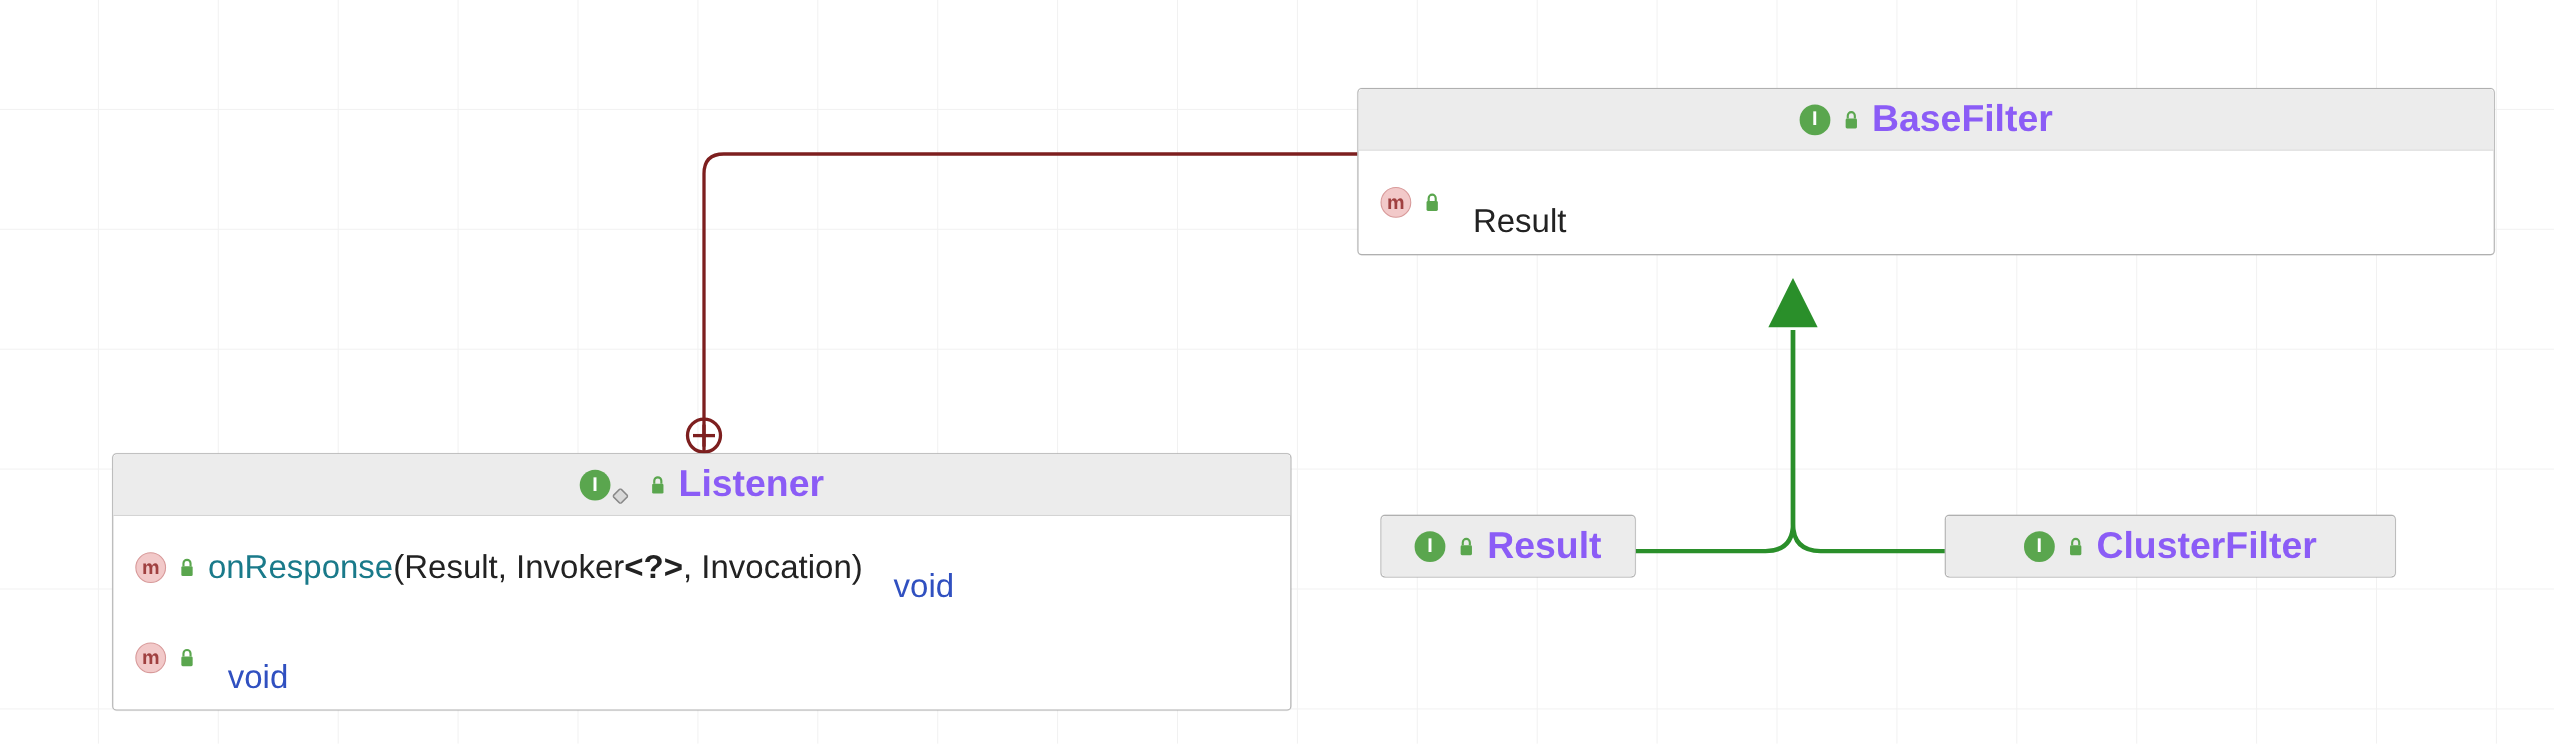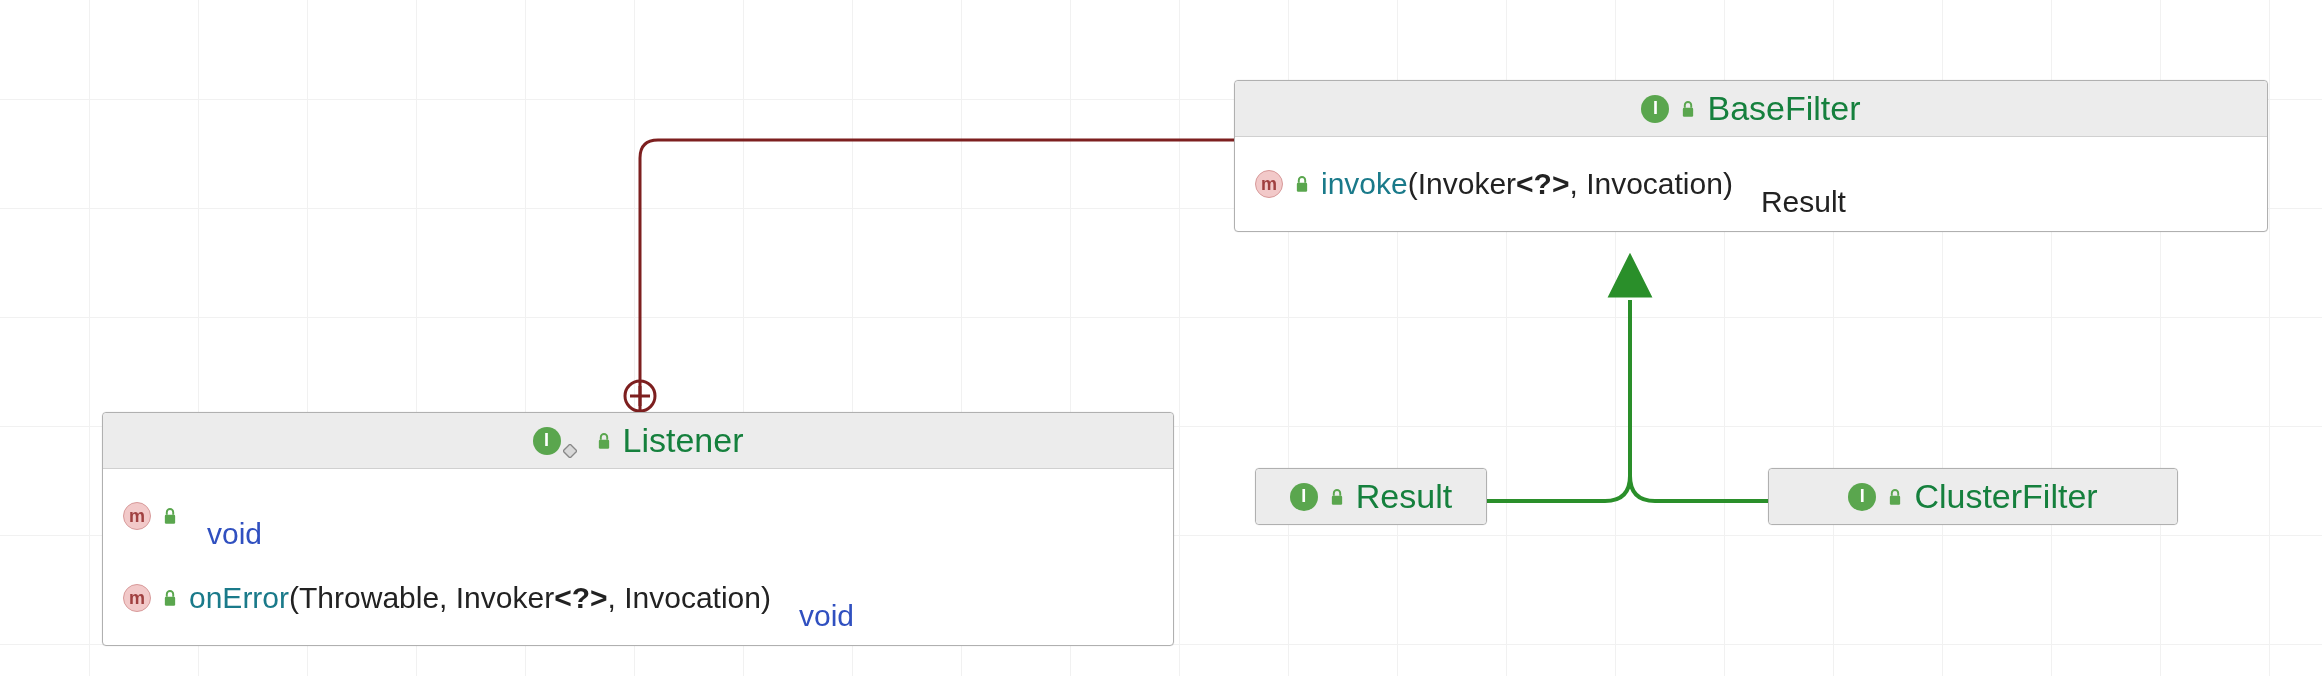--- a/index.html
+++ b/index.html
@@ -44,22 +44,22 @@
     justify-content: center;
     gap: 10px;
     border-radius: 4px 4px 0 0;
   }
   .node-simple .node-header {
     border-bottom: none;
     border-radius: 4px;
   }
   .node-title {
     font-size: 34px;
-    font-weight: 400;
-    color: #15803d;
+    font-weight: 700;
+    color: #8b5cf6;
   }
   .node-body {
     padding: 6px 0;
   }
   .member-row {
     display: flex;
     align-items: center;
     padding: 6px 20px;
     gap: 10px;
     font-size: 30px;
@@ -186,34 +186,34 @@
       <span class="node-title">Listener</span>
     </div>
     <div class="node-body">
       <div class="member-row">
         <span class="icon-m">m</span>
         <span class="icon-lock">
           <svg viewBox="0 0 12 14" width="18" height="18">
               <rect x="2" y="6" width="8" height="7" rx="1" fill="#5aa64e"></rect>
               <path d="M3.5 6 V4 a2.5 2.5 0 0 1 5 0 V6" fill="none" stroke="#5aa64e" stroke-width="1.5"></path>
             </svg>
+        </span>
+        <span>
+          <span class="member-name">onResponse</span><span class="member-params">(Result, Invoker<span class="member-generic">&lt;?&gt;</span>, Invocation)</span>
         </span>
         <span class="member-ret">void</span>
       </div>
       <div class="member-row">
         <span class="icon-m">m</span>
         <span class="icon-lock">
           <svg viewBox="0 0 12 14" width="18" height="18">
               <rect x="2" y="6" width="8" height="7" rx="1" fill="#5aa64e"></rect>
               <path d="M3.5 6 V4 a2.5 2.5 0 0 1 5 0 V6" fill="none" stroke="#5aa64e" stroke-width="1.5"></path>
             </svg>
         </span>
-        <span>
-          <span class="member-name">onError</span><span class="member-params">(Throwable, Invoker<span class="member-generic">&lt;?&gt;</span>, Invocation)</span>
-        </span>
         <span class="member-ret">void</span>
       </div>
     </div>
   </div>
 
   <div id="node-basefilter" class="node">
     <div class="node-header">
       <span class="icon-i">I</span>
       <span class="icon-lock">
         <svg viewBox="0 0 12 14" width="18" height="18">
@@ -225,23 +225,20 @@
     </div>
     <div class="node-body">
       <div class="member-row">
         <span class="icon-m">m</span>
         <span class="icon-lock">
           <svg viewBox="0 0 12 14" width="18" height="18">
               <rect x="2" y="6" width="8" height="7" rx="1" fill="#5aa64e"></rect>
               <path d="M3.5 6 V4 a2.5 2.5 0 0 1 5 0 V6" fill="none" stroke="#5aa64e" stroke-width="1.5"></path>
             </svg>
         </span>
-        <span>
-          <span class="member-name">invoke</span><span class="member-params">(Invoker<span class="member-generic">&lt;?&gt;</span>, Invocation)</span>
-        </span>
         <span class="member-ret plain">Result</span>
       </div>
     </div>
   </div>
 
   <div id="node-filter" class="node node-simple">
     <div class="node-header">
       <span class="icon-i">I</span>
       <span class="icon-lock">
         <svg viewBox="0 0 12 14" width="18" height="18">

